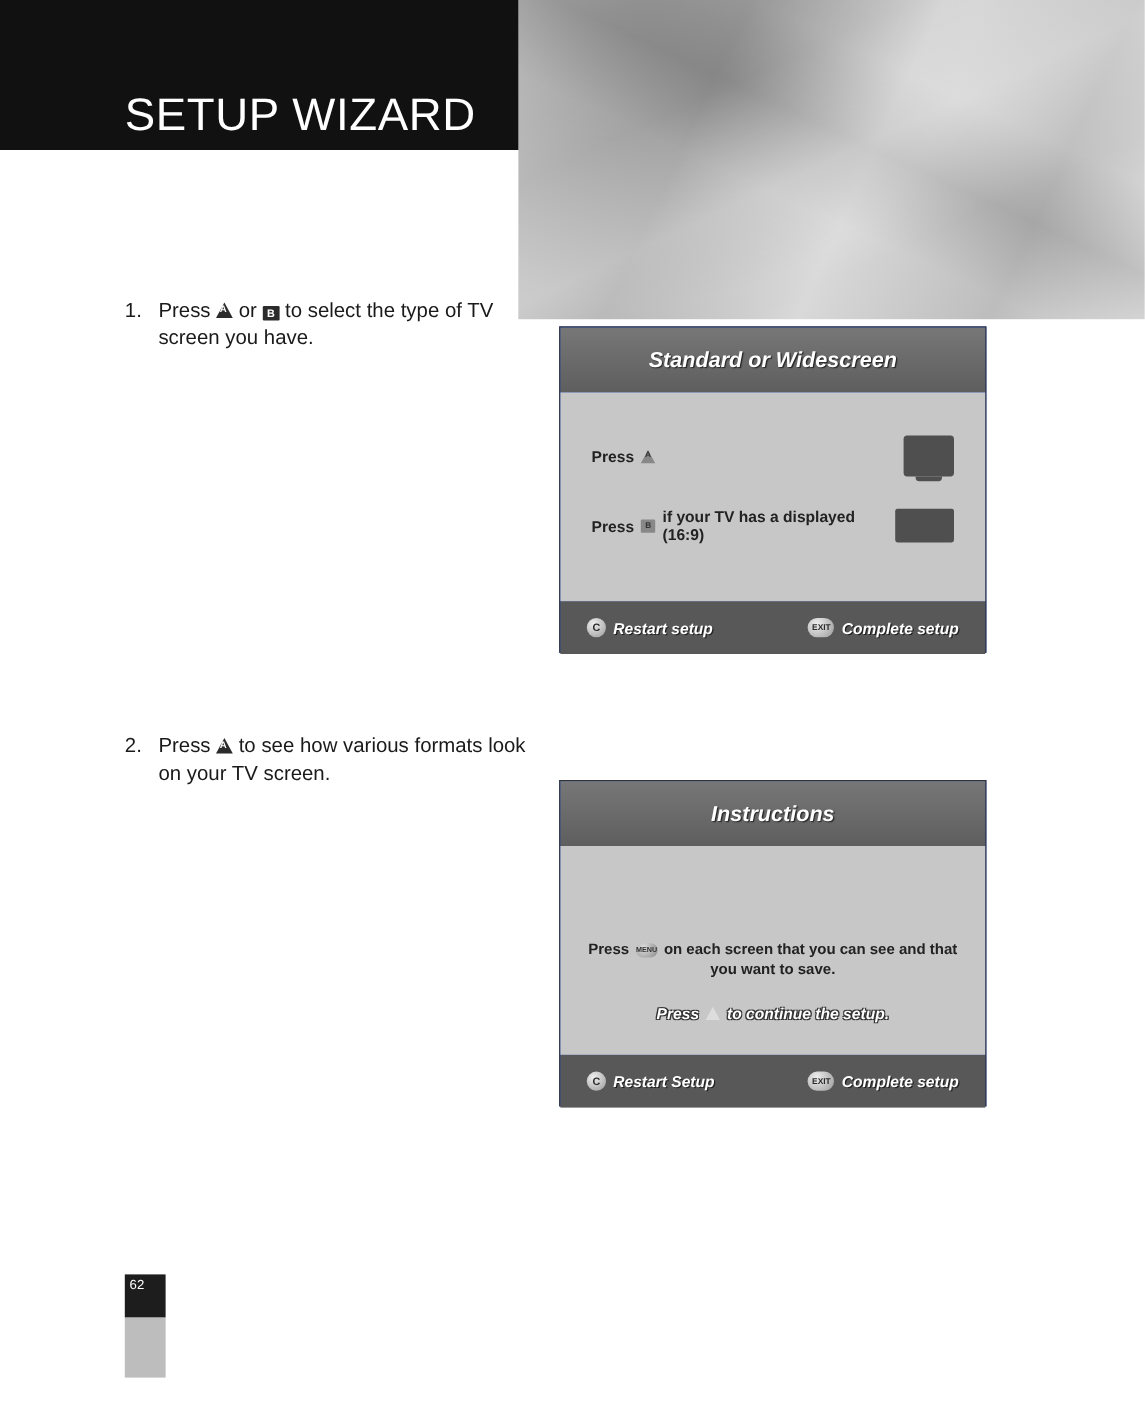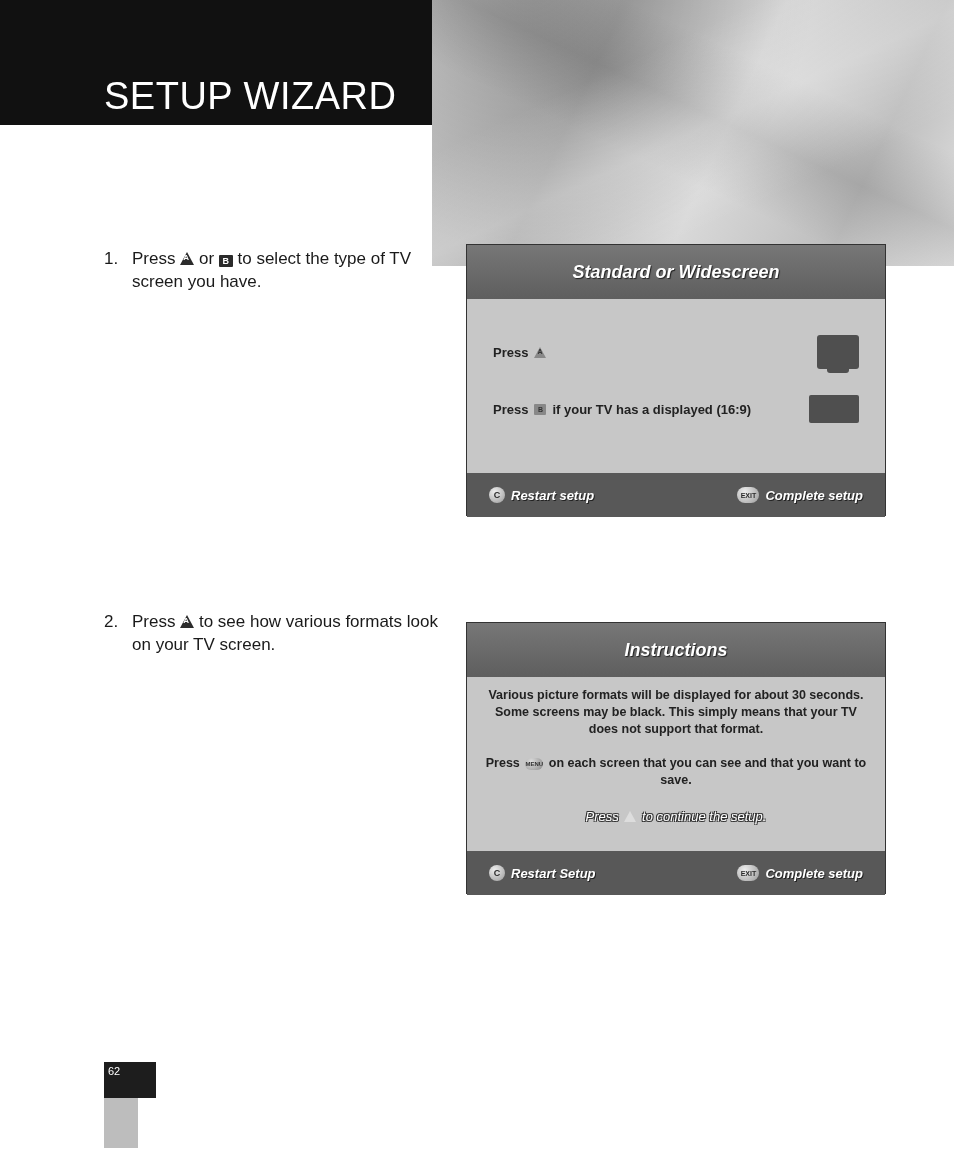--- a/index.html
+++ b/index.html
@@ -64,23 +64,24 @@
   }
   .sq-B {
     display: inline-block; width: 14px; height: 12px;
     background: #2b2b2b; color: #fff; font-size: 9px; line-height: 12px; text-align: center;
     vertical-align: 0px; font-weight: 700; border-radius: 1px;
   }
   
   .shot {
     position: absolute;
     left: 466px;
-    width: 420px;
+    width: 356px;
     border: 1px solid #333;
     background: #1d4ed8;
+    margin-top: 28px;
   }
   .shot-1 { top: 244px; height: 272px; }
   .shot-2 { top: 622px; height: 272px; }
   .tv-header {
     height: 54px;
     background: linear-gradient(#777, #5e5e5e);
     display: flex; align-items: center; justify-content: center;
   }
   .tv-title {
     color: #fff; font-weight: 700; font-size: 18px;
@@ -156,21 +157,21 @@
   }
   .instr-mid {
     position: absolute; left: 14px; right: 14px; top: 78px;
     text-align: center;
     font-size: 12.5px; font-weight: 700; color: #222;
     line-height: 1.35;
   }
   .instr-bottom {
     position: absolute; left: 14px; right: 14px; top: 132px;
     text-align: center;
-    font-size: 13px; font-weight: 400; font-style: italic;
+    font-size: 13px; font-weight: 700; font-style: italic;
     color: #fff;
     text-shadow: 1px 1px 0 #333, -1px -1px 0 #333, 1px -1px 0 #333, -1px 1px 0 #333;
   }
   .mini-circ {
     display: inline-flex; align-items: center; justify-content: center;
     width: 18px; height: 12px; border-radius: 7px;
     background: radial-gradient(circle at 35% 30%, #ddd, #8a8a8a);
     font-size: 6px; font-weight: 700; color: #333; font-style: normal;
     vertical-align: middle; margin: 0 2px;
   }
@@ -178,21 +179,21 @@
     display: inline-block; width: 0; height: 0;
     border-left: 6px solid transparent;
     border-right: 6px solid transparent;
     border-bottom: 11px solid #ddd;
     margin: 0 2px; vertical-align: -1px;
   }
   
   .page-num-box {
     position: absolute;
     left: 104px; top: 1062px;
-    width: 52px; height: 36px;
+    width: 34px; height: 36px;
     background: #1d1d1d;
     color: #fff;
     font-size: 11px;
     padding: 3px 0 0 4px;
   }
   .page-num-gray {
     position: absolute;
     left: 104px; top: 1098px;
     width: 34px; height: 50px;
     background: #bdbdbd;
@@ -264,21 +265,20 @@
         <span>Complete setup</span>
       </span>
     </div>
   </div>
 
   <div class="shot shot-2">
     <div class="tv-header">
       <span class="tv-title">Instructions</span>
     </div>
     <div class="tv-body">
-      <div class="instr-text">Various picture formats will be displayed for about 30 seconds. Some screens may be black. This simply means that your TV does not support that format.</div>
       <div class="instr-mid">
         <span>Press </span>
         <span class="mini-circ">MENU</span>
         <span> on each screen that you can see and that you want to save.</span>
       </div>
       <div class="instr-bottom">
         <span>Press </span>
         <span class="mini-tri-white"></span>
         <span> to continue the setup.</span>
       </div>

